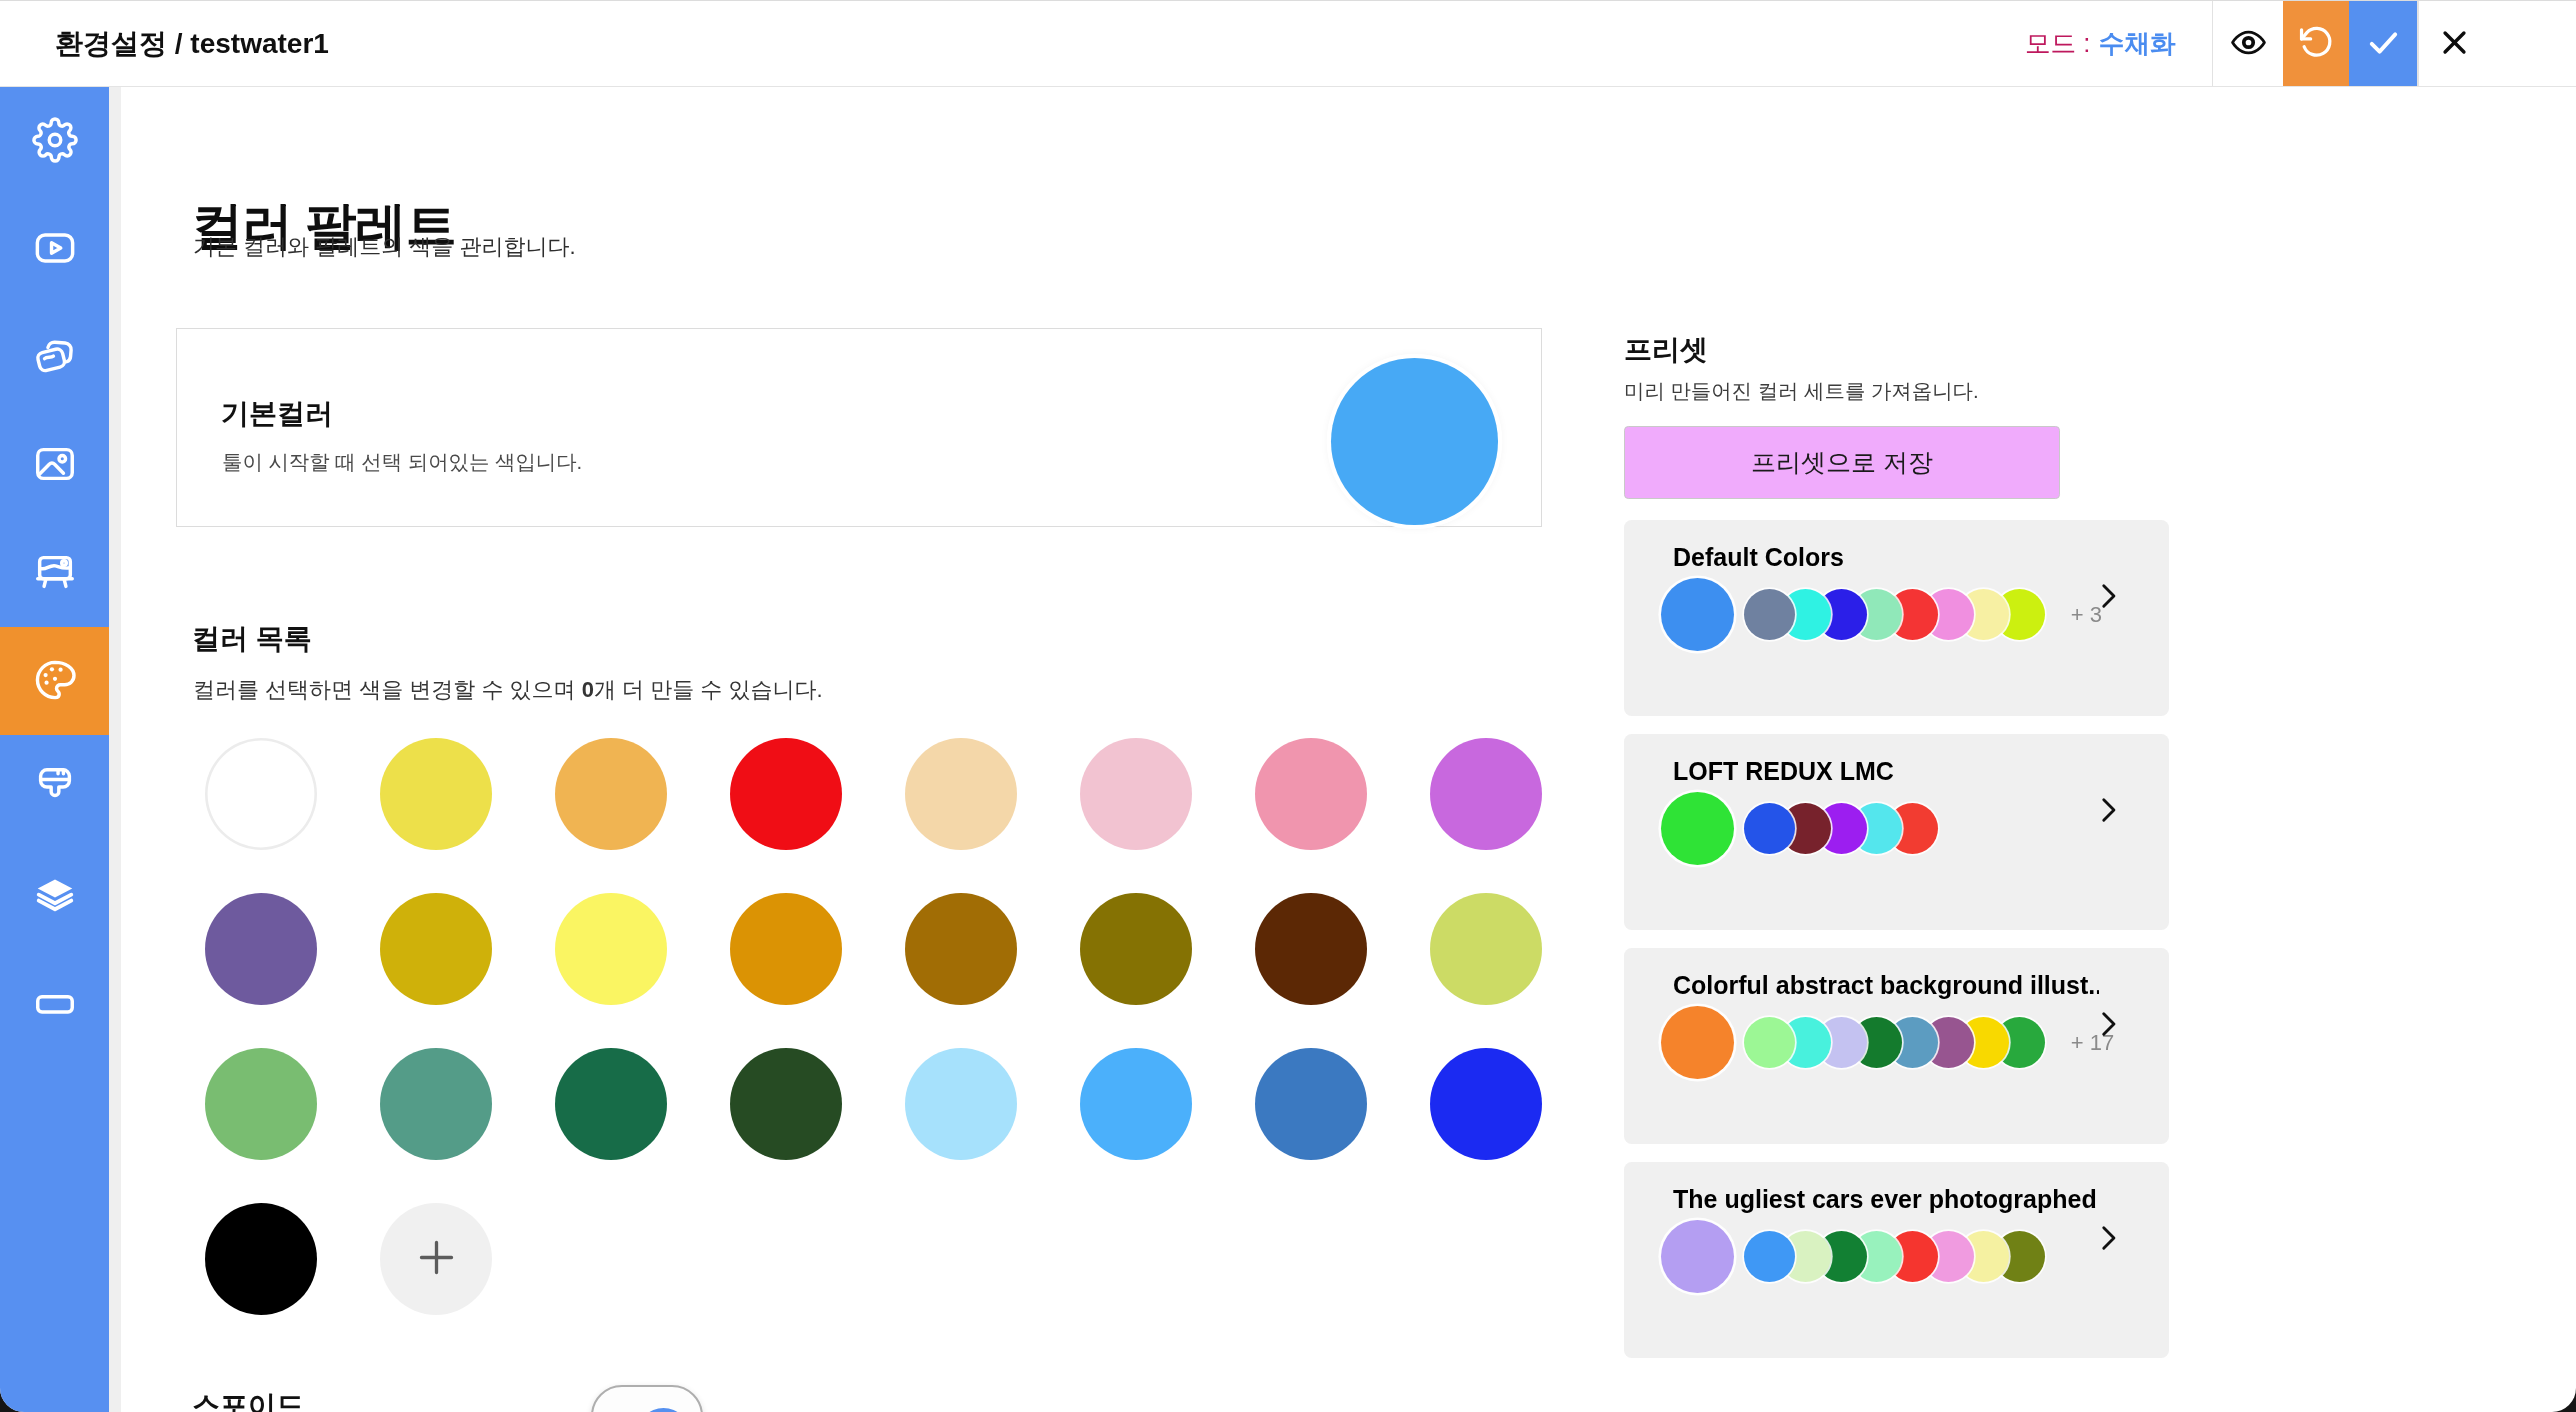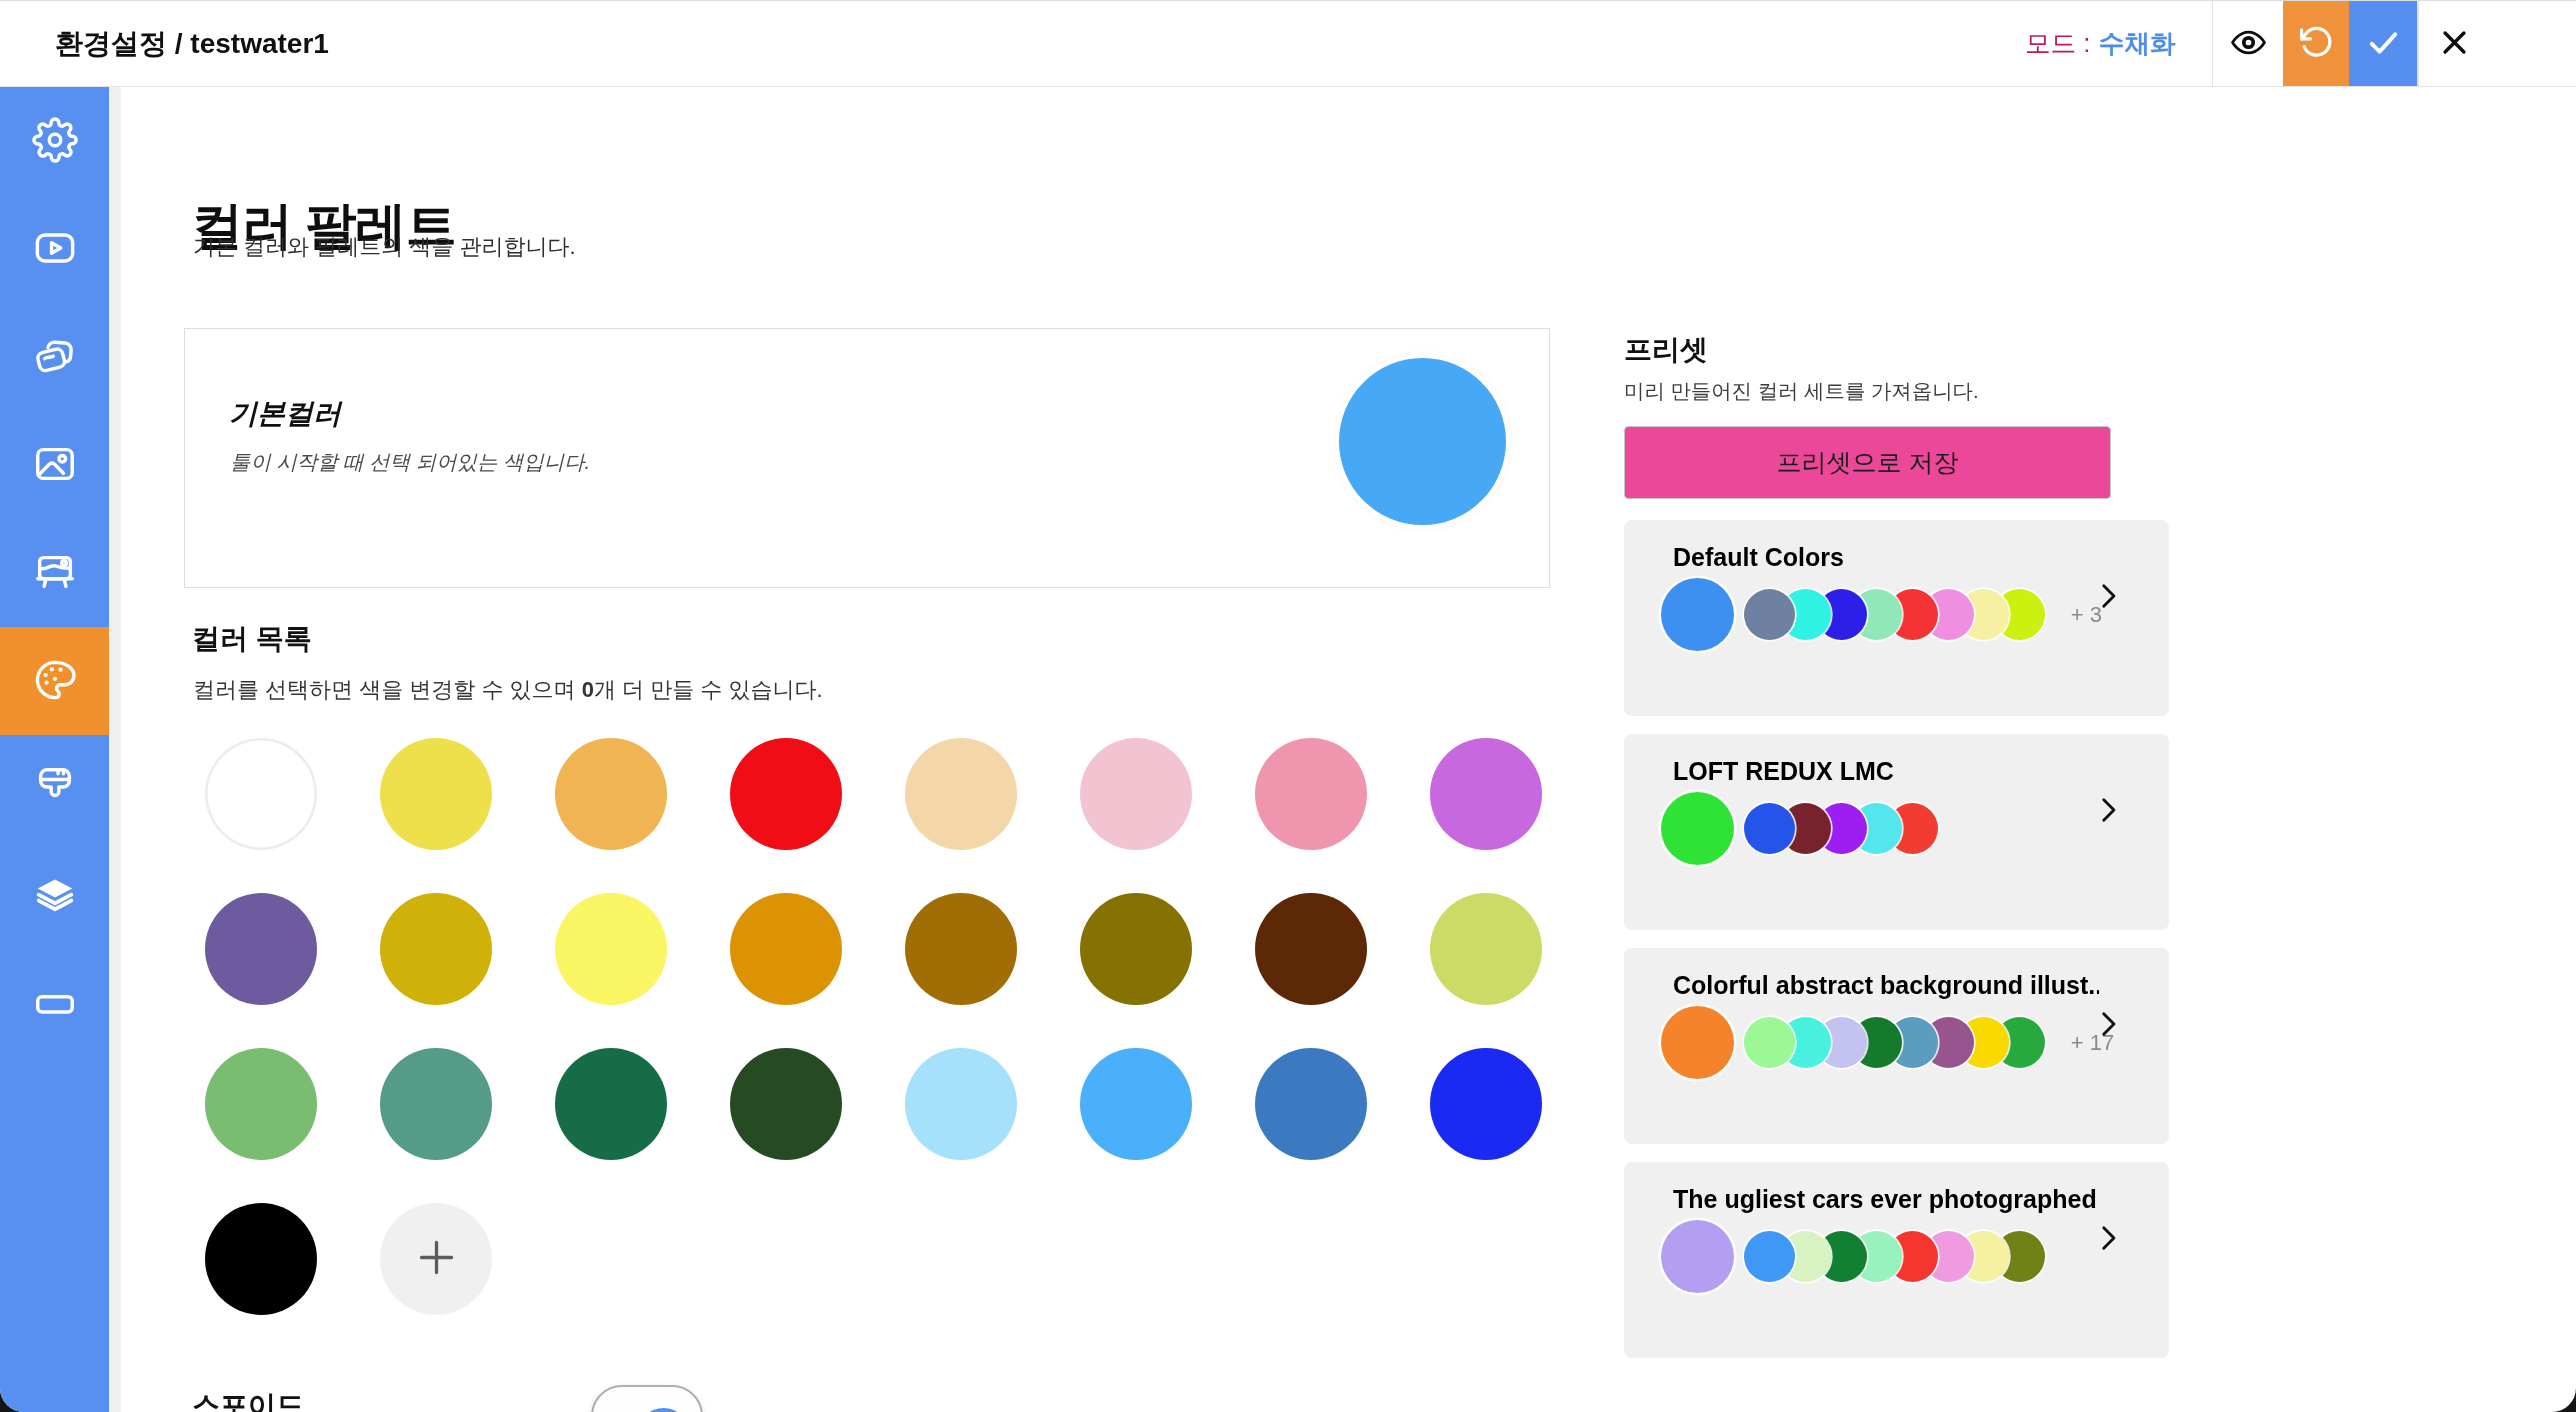--- a/index.html
+++ b/index.html
@@ -36,22 +36,22 @@
     display:flex; flex-direction:column;
   }
   .side-item { height:108px; display:flex; align-items:center; justify-content:center; cursor:pointer; }
   .side-item svg { width:46px; height:46px; color:#fff; }
   .side-item.active { background:#F0912D; }
   .side-strip { position:absolute; left:109px; top:87px; bottom:0; width:12px; background:#efefef; }
   
   .page-title { position:absolute; left:192px; top:158px; font-size:51px; font-weight:800; letter-spacing:-0.9px; color:#0e0e0e; }
   .page-sub   { position:absolute; left:193px; top:232px; font-size:22px; color:#2e2e2e; }
   .default-card {
-    position:absolute; left:184px; top:328px; width:1366px; height:260px;
-    border:1.7px solid #dcdcdc; background:#fff;font-style:italic;
+    position:absolute; left:176px; top:328px; width:1366px; height:199px;
+    border:1.7px solid #dcdcdc; background:#fff;
   }
   .default-card h2 { position:absolute; left:44px; top:66px; margin:0; font-size:28px; font-weight:700; }
   .default-card p  { position:absolute; left:45px; top:119px; margin:0; font-size:20.4px; color:#4a4a4a; }
   .default-color-circle {
     position:absolute; left:1154px; top:29px; width:167px; height:167px; border-radius:50%;
     box-shadow:0 0 0 4.3px #fff, 0 0 10.2px rgba(0,0,0,0.10); cursor:pointer;
   }
   .list-title { position:absolute; left:192px; top:620px; font-size:28px; font-weight:700; }
   .list-sub   { position:absolute; left:193px; top:675px; font-size:22px; color:#353535; }
   .list-sub b { font-weight:700; }
@@ -70,22 +70,22 @@
     box-shadow:0 2.6px 6.8px rgba(0,0,0,0.12);
   }
   .eyedropper-knob {
     position:absolute; right:11px; top:21px; width:53px; height:53px; border-radius:50%;
     background:#5590F0; display:flex; align-items:center; justify-content:center; color:#fff;
   }
   
   .preset-title { position:absolute; left:1624px; top:331px; font-size:28px; font-weight:700;font-family:Liberation Serif, serif; }
   .preset-sub   { position:absolute; left:1624px; top:377px; font-size:20.4px; color:#3c3c3c; }
   .preset-save {
-    position:absolute; left:1624px; top:426px; width:487px; height:73px;
-    background:#ec4899; border:1.7px solid #c9c9c9; border-radius:4.3px;
+    position:absolute; left:1624px; top:426px; width:436px; height:73px;
+    background:#f0abfc; border:1.7px solid #c9c9c9; border-radius:4.3px;
     font-size:25px; color:#1a1a1a; display:flex; align-items:center; justify-content:center;
     cursor:pointer; font-family:inherit;
   }
   .preset-list { position:absolute; left:1624px; top:520px; width:545px; display:flex; flex-direction:column; gap:18px; }
   .preset-card { position:relative; height:196px; background:#f0f0f0; border-radius:7.7px; cursor:pointer; }
   .preset-name { position:absolute; left:49px; top:23px; font-size:25px; font-weight:700; color:#000;
                  max-width:426px; white-space:nowrap; overflow:hidden; }
   .preset-colors { position:absolute; left:37px; top:58px; height:73px; display:flex; align-items:center; }
   .preset-main { width:73px; height:73px; border-radius:50%; box-shadow:0 0 0 2.6px rgba(255,255,255,0.9); flex:none; }
   .preset-smalls { display:flex; margin-left:10.2px; }

